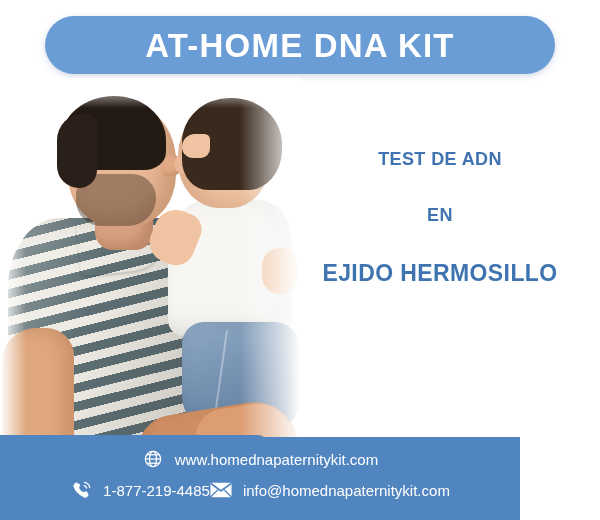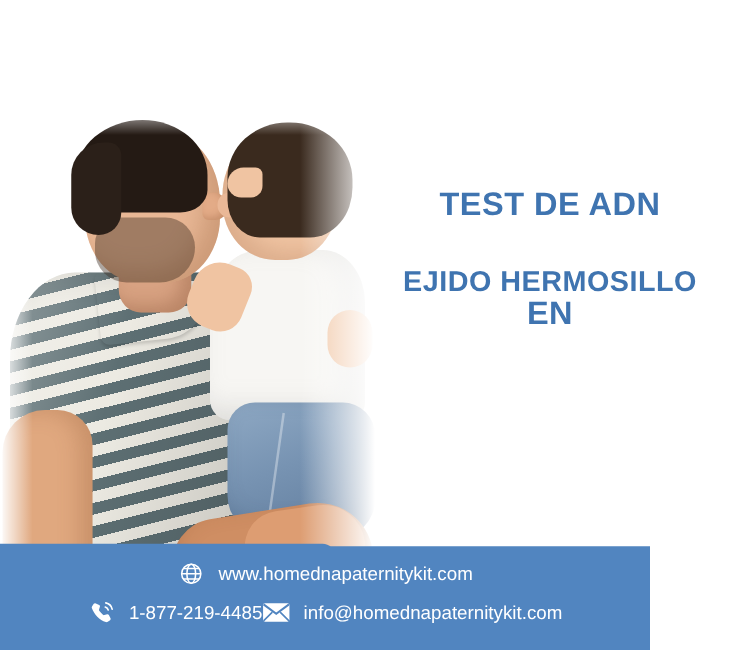--- a/index.html
+++ b/index.html
@@ -317,21 +317,21 @@
   .headline-block {
     position: absolute;
     left: 290px;
     top: 150px;
     width: 300px;
     text-align: center;
   }
   .headline-line {
     color: #3f74b0;
     font-weight: bold;
-    font-size: 26px;
+    font-size: 18px;
     line-height: 1;
     letter-spacing: 0.4px;
     white-space: nowrap;
     font-family: "Liberation Sans", sans-serif;
   }
   .headline-line.l1 { margin-bottom: 38px; }
   .headline-line.l2 { margin-bottom: 38px; }
   .headline-line.l3 { font-size: 23px; }
 
   
@@ -383,20 +383,25 @@
     white-space: nowrap;
     font-family: "Liberation Sans", sans-serif;
   }
   svg { display: block; }
 </style>
 </head>
 <body>
 
 <div id="poster">
 
+  <div class="header-pill-wrap">
+    <div class="header-pill">
+      <span class="header-pill-title">AT-HOME DNA KIT</span>
+    </div>
+  </div>
 
   <div class="photo">
     <div class="photo-canvas">
       <div class="man-torso"></div>
       <div class="man-shoulder-shade"></div>
       <div class="man-arm"></div>
       <div class="man-collar"></div>
       <div class="man-neck"></div>
       <div class="man-head"></div>
       <div class="man-beard"></div>
@@ -418,22 +423,22 @@
       <div class="man-hand"></div>
 
       <div class="photo-fade-r"></div>
       <div class="photo-fade-l"></div>
       <div class="photo-fade-t"></div>
     </div>
   </div>
 
   <div class="headline-block">
     <div class="headline-line l1">TEST DE ADN</div>
+    <div class="headline-line l2">EN</div>
     <div class="headline-line l3">EJIDO HERMOSILLO</div>
-    <div class="headline-line l2">EN</div>
   </div>
 
   <div class="footer-notch"></div>
   <div class="footer">
 
     <div class="footer-row row1">
       <div class="fitem">
         <span class="ficon">
           <svg width="20" height="20" viewBox="0 0 24 24" fill="none" stroke="#ffffff" stroke-width="1.5">
             <circle cx="12" cy="12" r="9.2"></circle>

